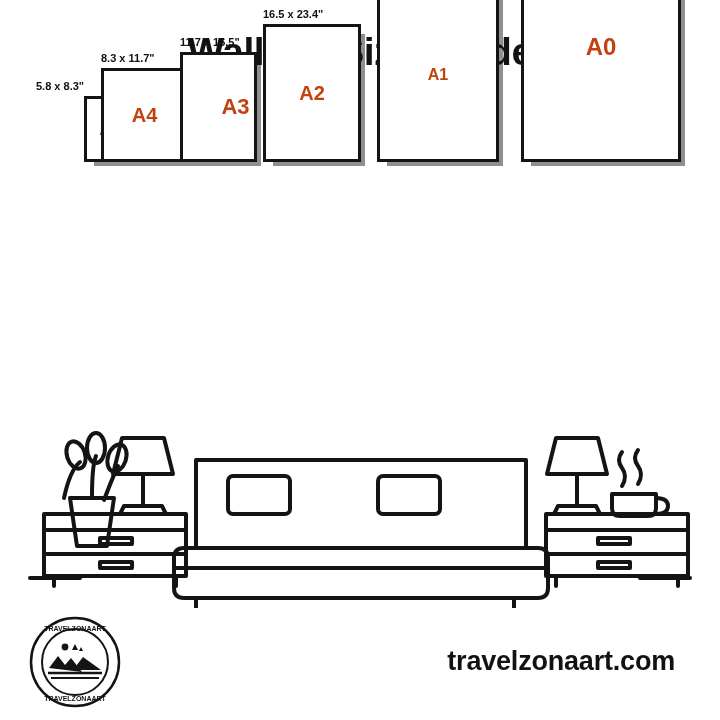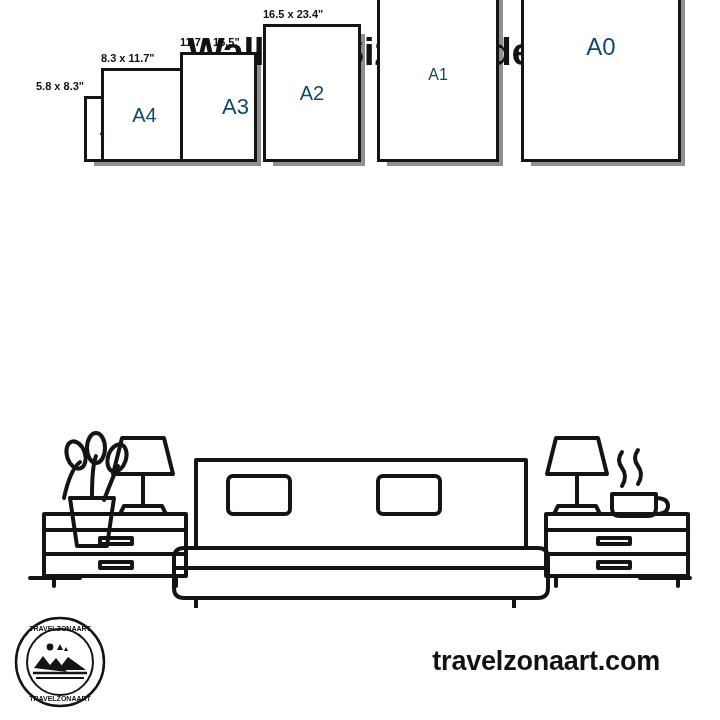--- a/index.html
+++ b/index.html
@@ -63,38 +63,38 @@
     content: "";
     position: absolute;
     left: 7px;
     top: 7px;
     width: 100%;
     height: 100%;
     background: #8f8f8f;
     z-index: -1;
   }
   .frame-label {
-    font-weight: normal;
-    color: #0c4a6e;
+    font-weight: bold;
+    color: #c2410c;
     line-height: 1;
   }
 
   
   .room {
     position: absolute;
     left: 0;
     top: 378px;
     width: 720px;
     height: 230px;
   }
 
   
   .footer {
     position: absolute;
-    left: 0;
+    left: 15px;
     bottom: 0;
     width: 688px;
     height: 112px;
   }
   .logo {
     position: absolute;
     left: 14px;
     top: 8px;
     width: 92px;
     height: 92px;

